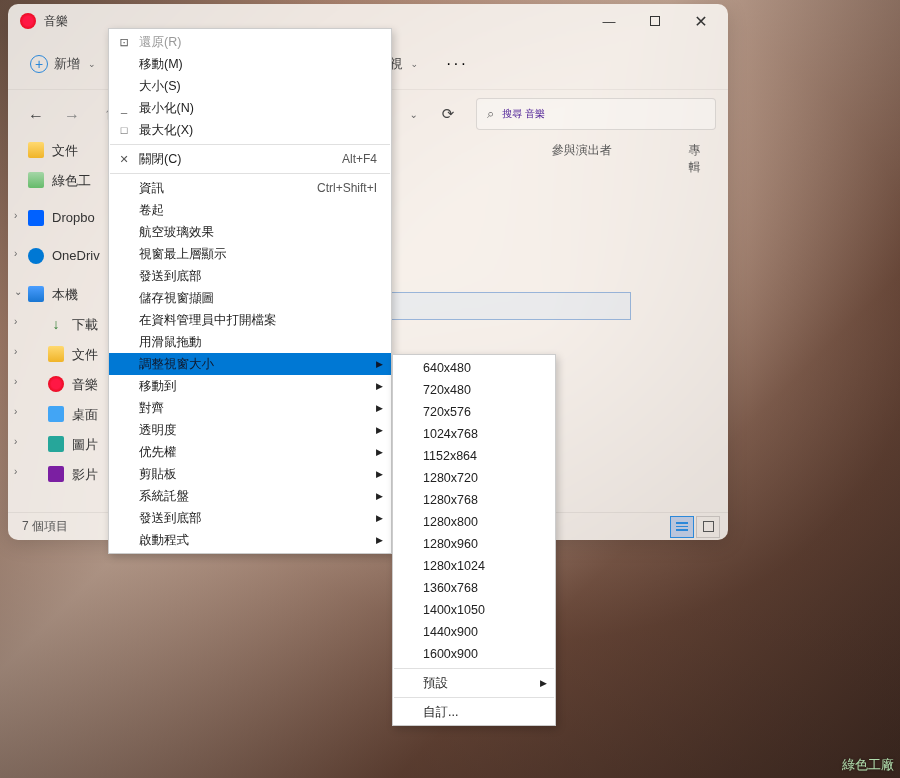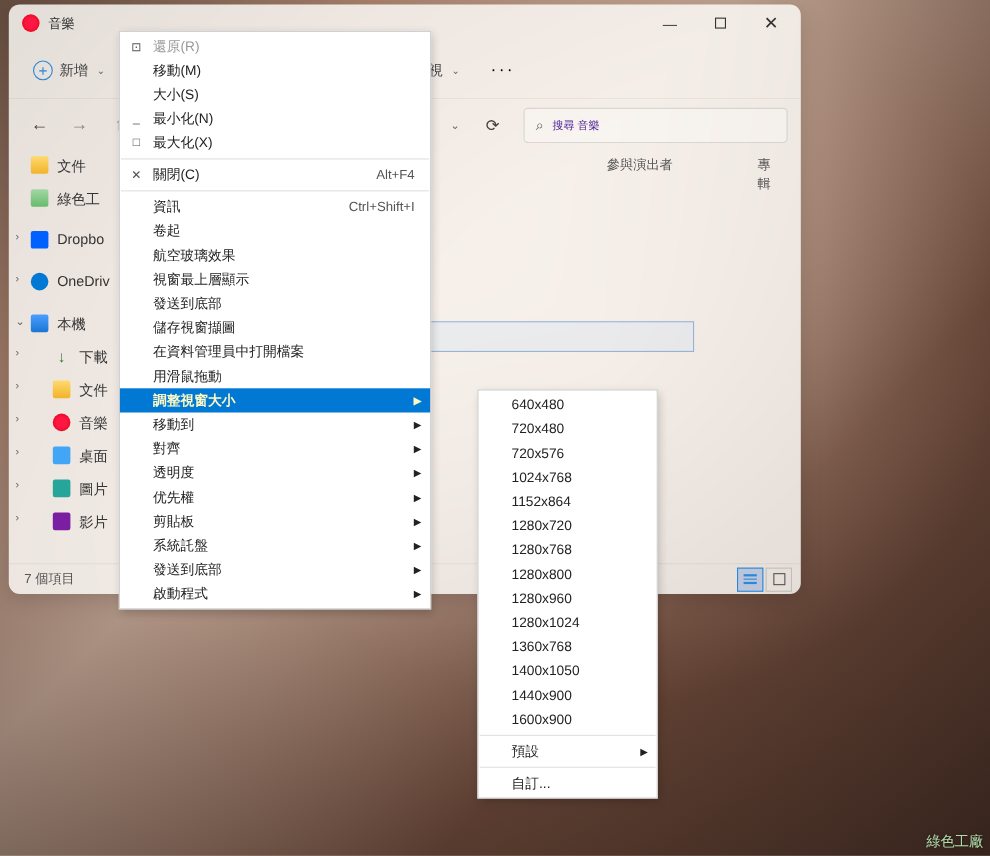--- a/index.html
+++ b/index.html
@@ -114,27 +114,27 @@
 .vt-box { width: 11px; height: 11px; border: 1.5px solid #555; }
 
 
 .menu {
   position: absolute; background: #fff; border: 1px solid #ccc;
   box-shadow: 2px 3px 8px rgba(0,0,0,0.2);
   font-size: 12.5px; color: #222;
   padding: 2px 0;
 }
 .menu1 { top: 28px; left: 108px; width: 284px; }
-.menu2 { top: 354px; left: 392px; width: 164px; margin-left: 42px; }
+.menu2 { top: 354px; left: 392px; width: 164px; }
 .mi {
   display: flex; align-items: center; height: 22px;
   padding: 0 14px 0 30px; position: relative;
 }
 .mi.disabled { color: #999; }
-.mi.highlight { background: #0078d4; color: #fef9c3; font-weight: bold; }
+.mi.highlight { background: #0078d4; color: #0f172a; }
 .mi .mi-icon { position: absolute; left: 8px; width: 14px; text-align: center; font-size: 11px; color: #555; }
 .mi .mi-short { margin-left: auto; color: #555; font-size: 12px; }
 .mi .sub { position: absolute; right: 8px; font-size: 9px; }
 .msep { height: 1px; background: #e0e0e0; margin: 3px 1px; }
 
 .watermark {
   position: absolute; bottom: 4px; right: 6px;
   font-size: 13px; color: rgba(200,255,200,0.85);
   text-shadow: 0 0 3px rgba(0,0,0,0.5);
 }

